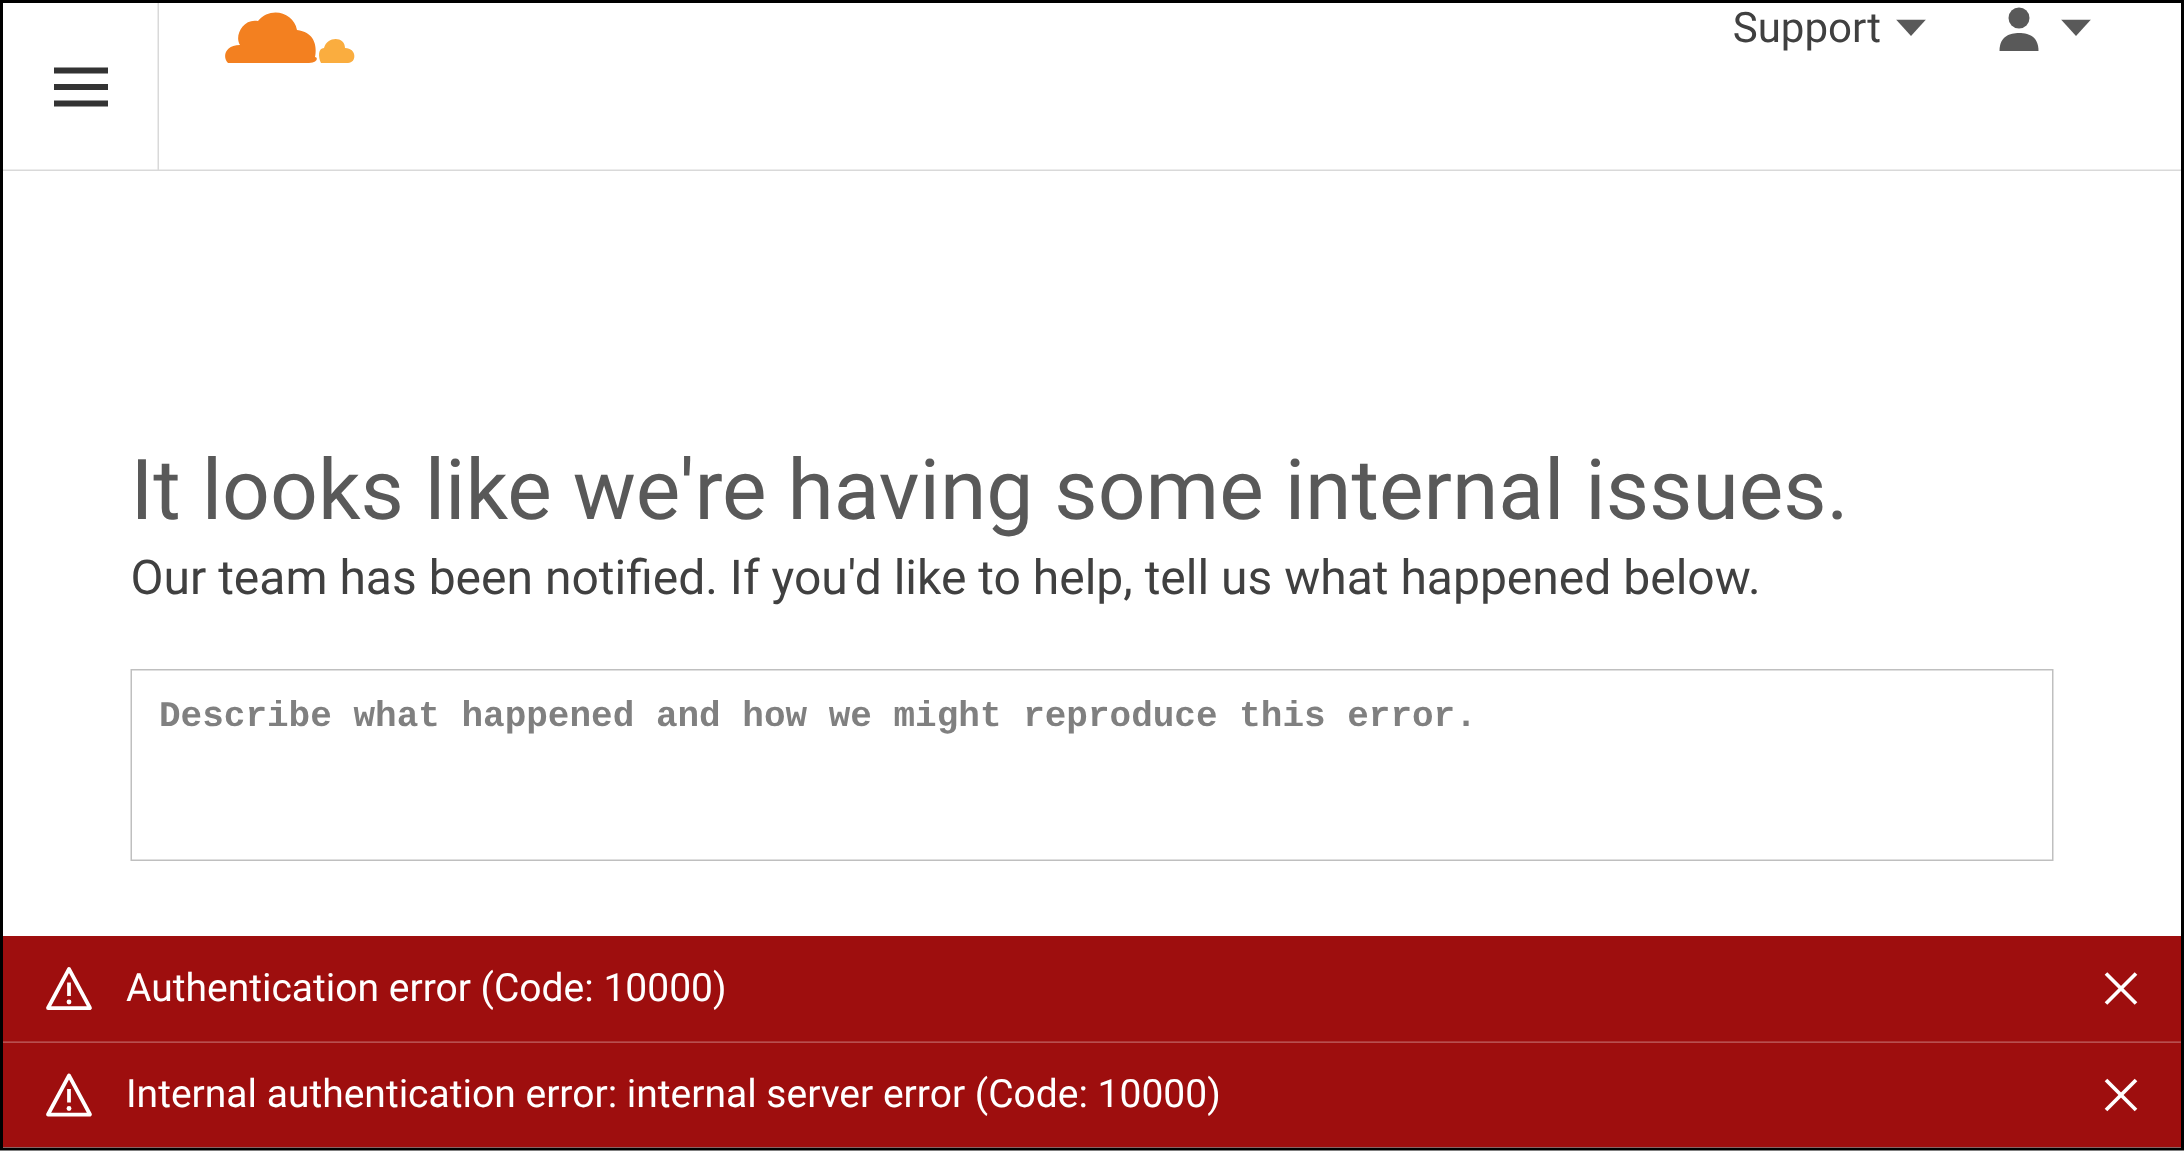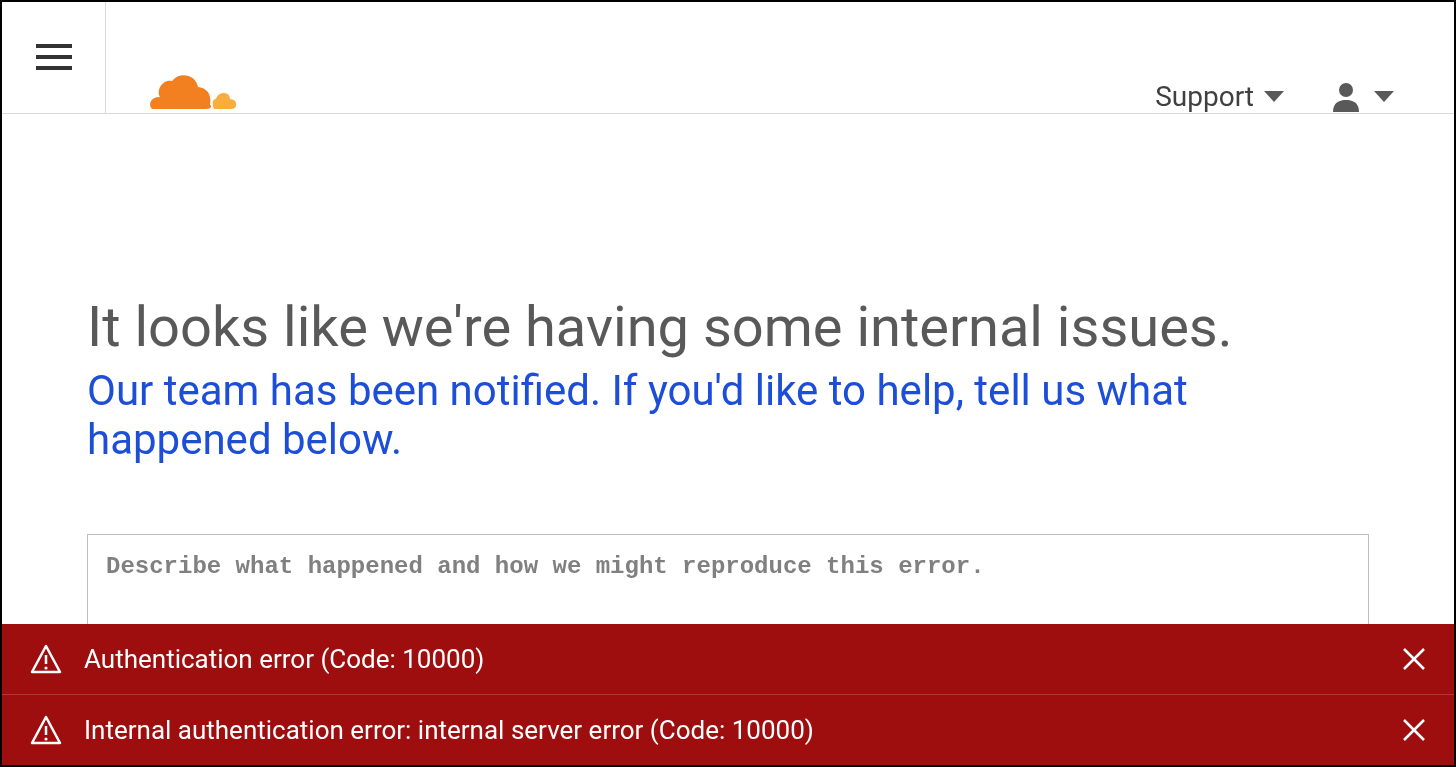--- a/index.html
+++ b/index.html
@@ -9,21 +9,21 @@
       height: 767px;
       border: 2px solid #000;
       background: #fff;
       position: relative;
       overflow: hidden;
     }
     .header {
       height: 112px;
       border-bottom: 1px solid #d9d9d9;
       display: flex;
-      align-items: flex-end;
+      align-items: flex-start;
       padding: 0 20px 0 0;
     }
     .menu-box {
       width: 104px;
       height: 112px;
       display: flex;
       align-items: center;
       justify-content: center;
       border-right: 1px solid #d9d9d9;
     }
@@ -56,24 +56,24 @@
     .main {
       padding: 180px 85px 0 85px;
     }
     .title {
       font-size: 56px;
       font-weight: 400;
       color: #595959;
       margin-bottom: 6px;
     }
     .subtitle {
-      font-size: 42px;
+      font-size: 32px;
       font-weight: 400;
-      color: #1d4ed8;
-      margin-bottom: 70px;
+      color: #404040;
+      margin-bottom: 42px;
     }
     .textarea {
       width: 100%;
       height: 128px;
       border: 1px solid #bfbfbf;
       padding: 18px;
       font-family: "Courier New", monospace;
       font-size: 24px;
       color: #333;
       resize: none;

